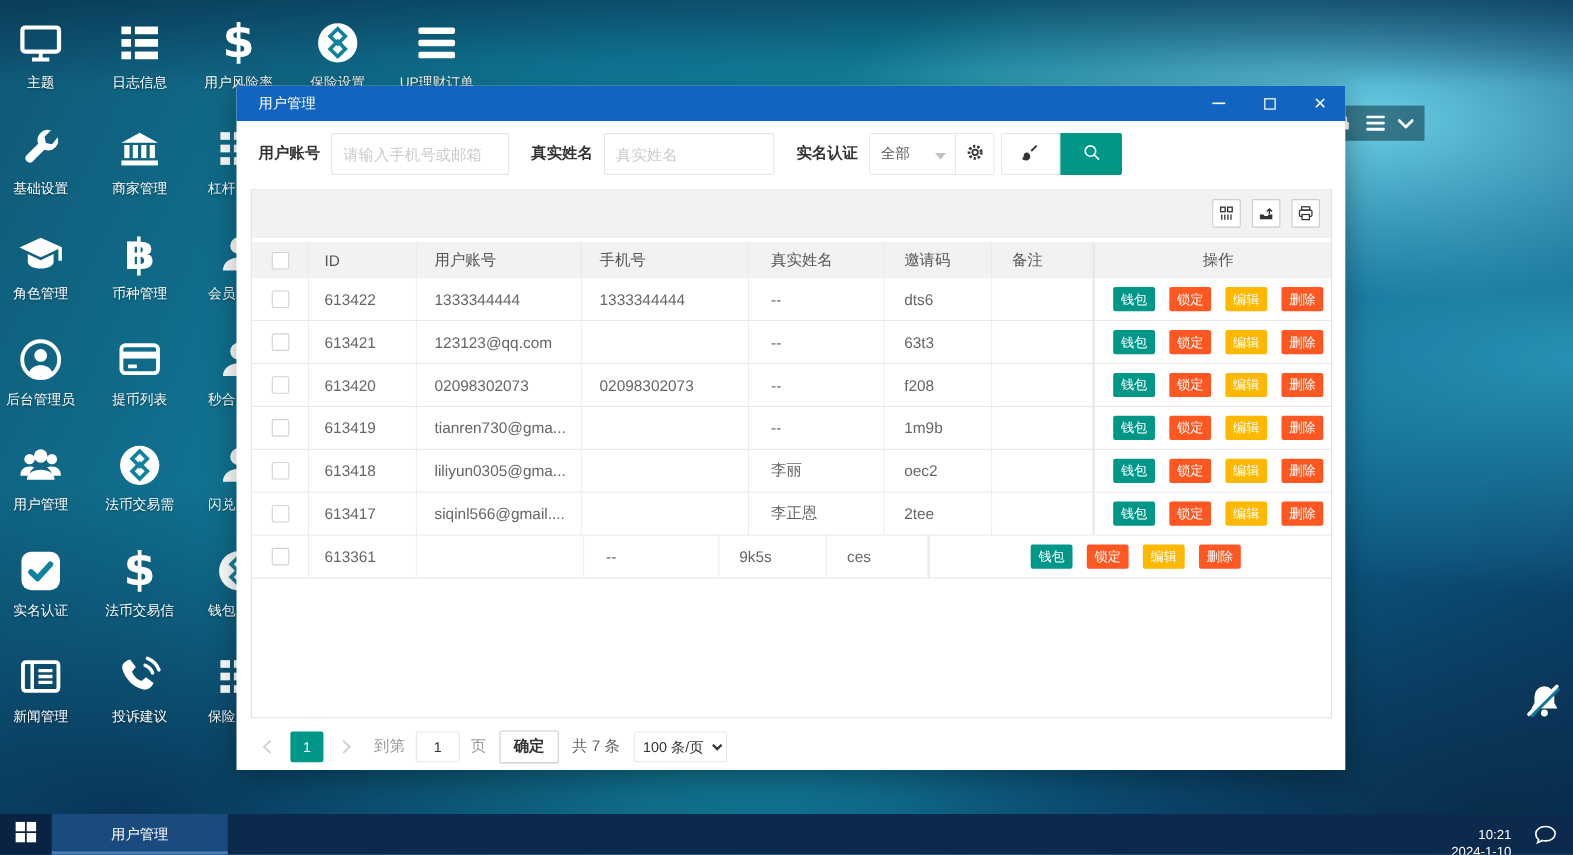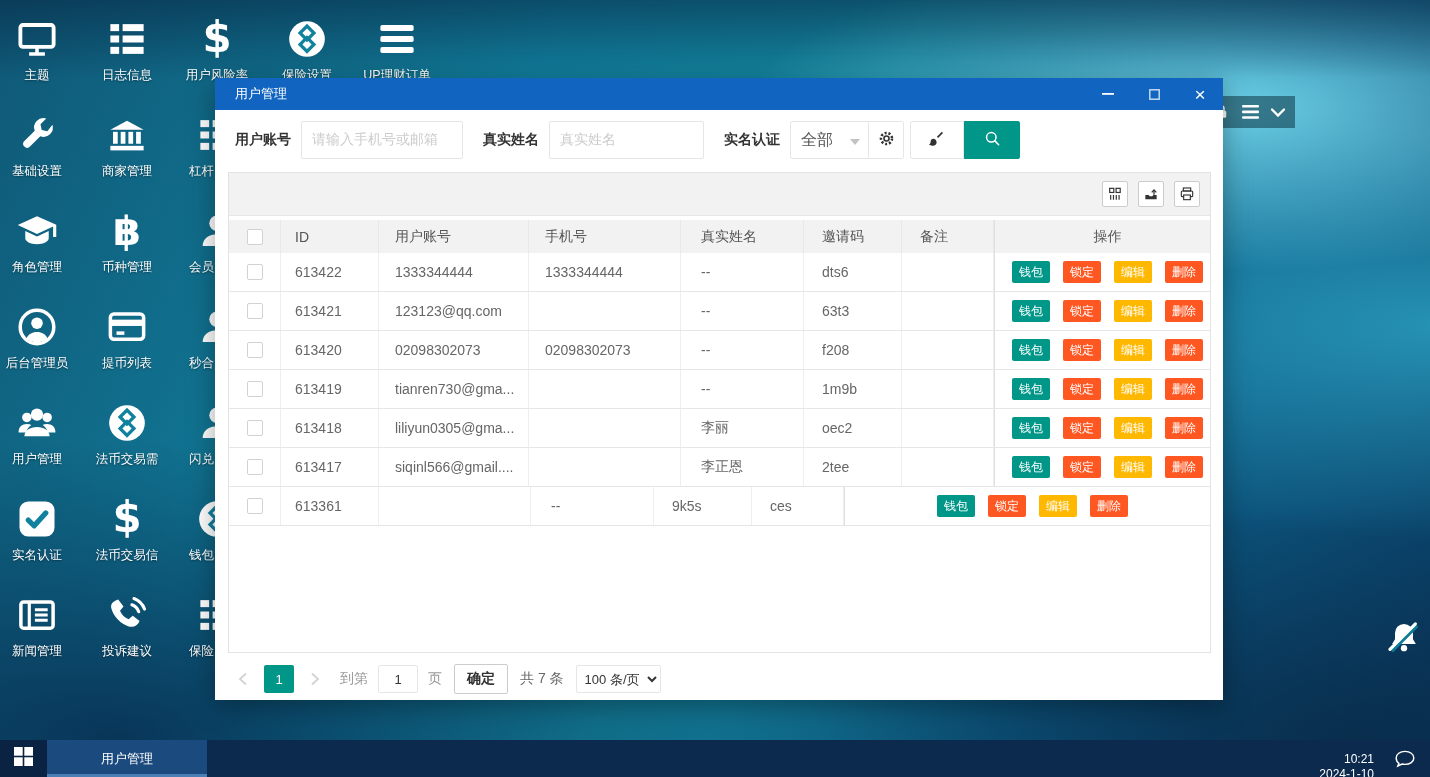--- a/index.html
+++ b/index.html
@@ -48,28 +48,28 @@
   .titlebar .controls { margin-left:auto; display:flex; align-items:center; height:100%; }
   .winbtn { width:46px; height:100%; display:flex; align-items:center; justify-content:center; cursor:pointer; }
   .winbtn svg { display:block; }
   .winbtn.close { color:#fff; font-size:19px; line-height:1; font-weight:400; }
   
   .search-row { position:absolute; left:0; top:32px; width:100%; height:60px;
     display:flex; align-items:center; padding-left:20px; }
   .search-row .flabel { font-size:14px; font-weight:700; color:#333; margin-right:10px; white-space:nowrap; }
   .search-row input {
     height:38px; border:1px solid #e6e6e6; border-radius:2px; padding:0 10px;
-    font-size:14px; color:#666; outline:none; font-family:Liberation Mono, monospace;
+    font-size:14px; color:#666; outline:none; font-family:Liberation Sans, sans-serif;
   }
   .search-row input::placeholder { color:#ccc; }
   #account-input { width:162px; margin-right:20px; }
   #realname-input { width:155px; margin-right:20px; }
   .select-group { display:flex; height:38px; border:1px solid #e6e6e6; border-radius:2px; margin-right:6px; }
   .sel { width:77px; display:flex; align-items:center; padding-left:10px; position:relative; cursor:pointer; }
-  .sel .val { font-size:16px; color:#555; }
+  .sel .val { font-size:13px; color:#555; }
   .sel .tri { position:absolute; right:8px; top:17px; width:0; height:0;
     border-left:5px solid transparent; border-right:5px solid transparent; border-top:6px solid #c2c2c2; }
   .gear-btn { width:35px; border:none; border-left:1px solid #e6e6e6; background:#fff; cursor:pointer;
     display:flex; align-items:center; justify-content:center; }
   .btn-group { display:flex; height:38px; }
   .reset-btn { width:54px; background:#fff; border:1px solid #e6e6e6; border-radius:2px 0 0 2px;
     display:flex; align-items:center; justify-content:center; cursor:pointer; }
   .search-btn { width:56px; background:var(--teal,#009688); border:1px solid var(--teal,#009688);
     border-radius:0 2px 2px 0; display:flex; align-items:center; justify-content:center; cursor:pointer; }
   

